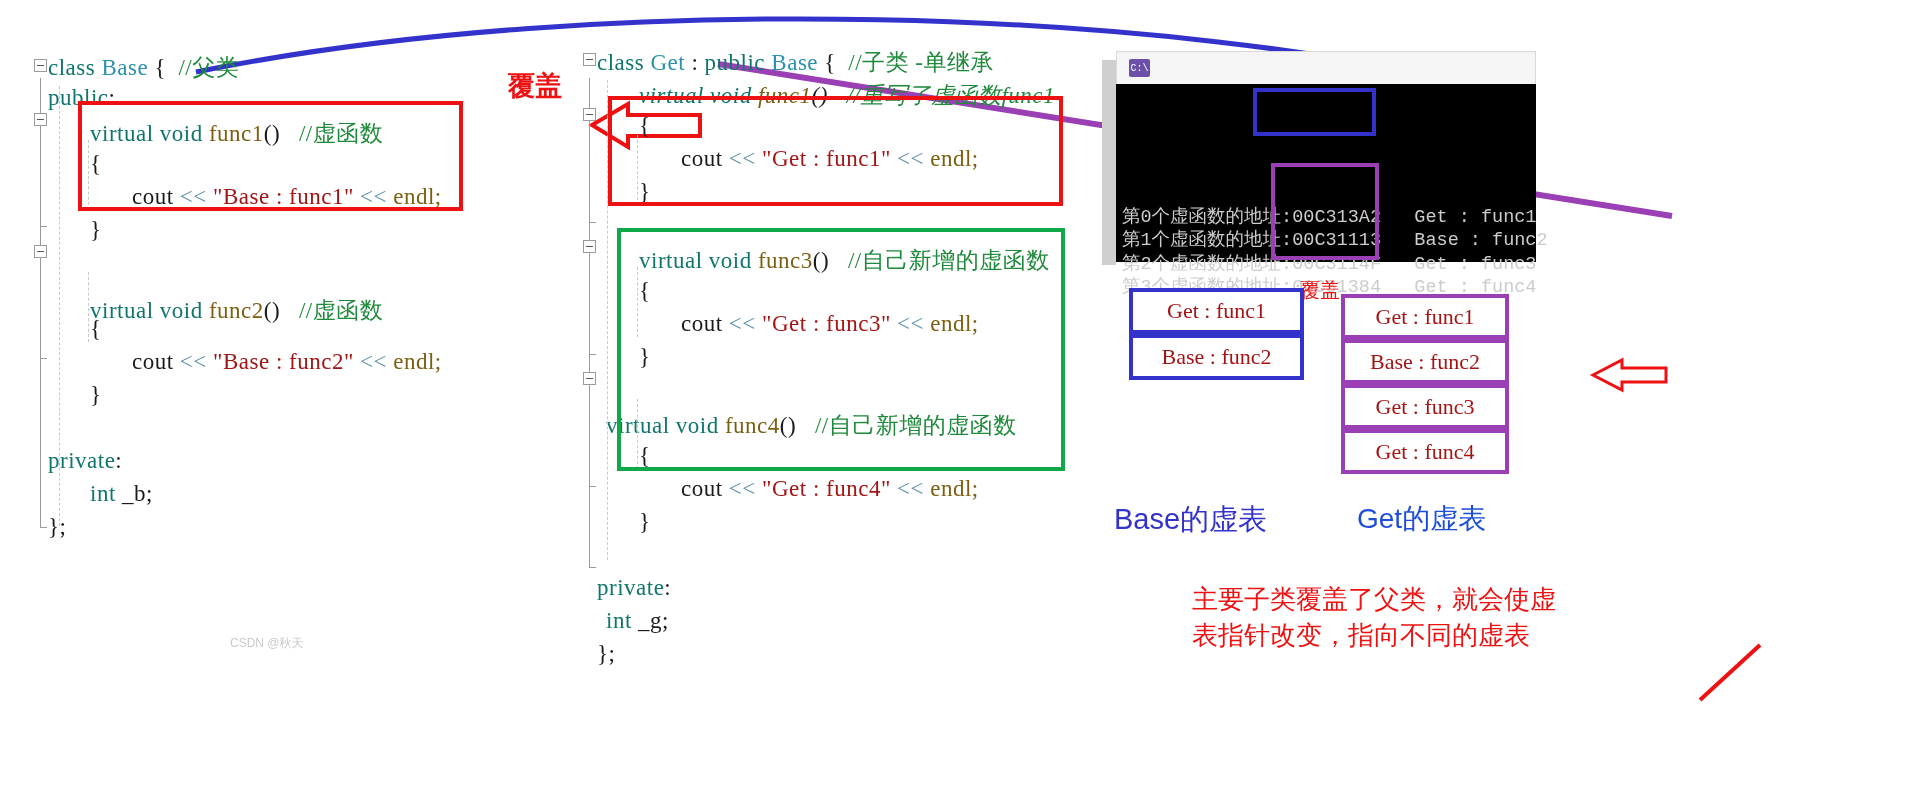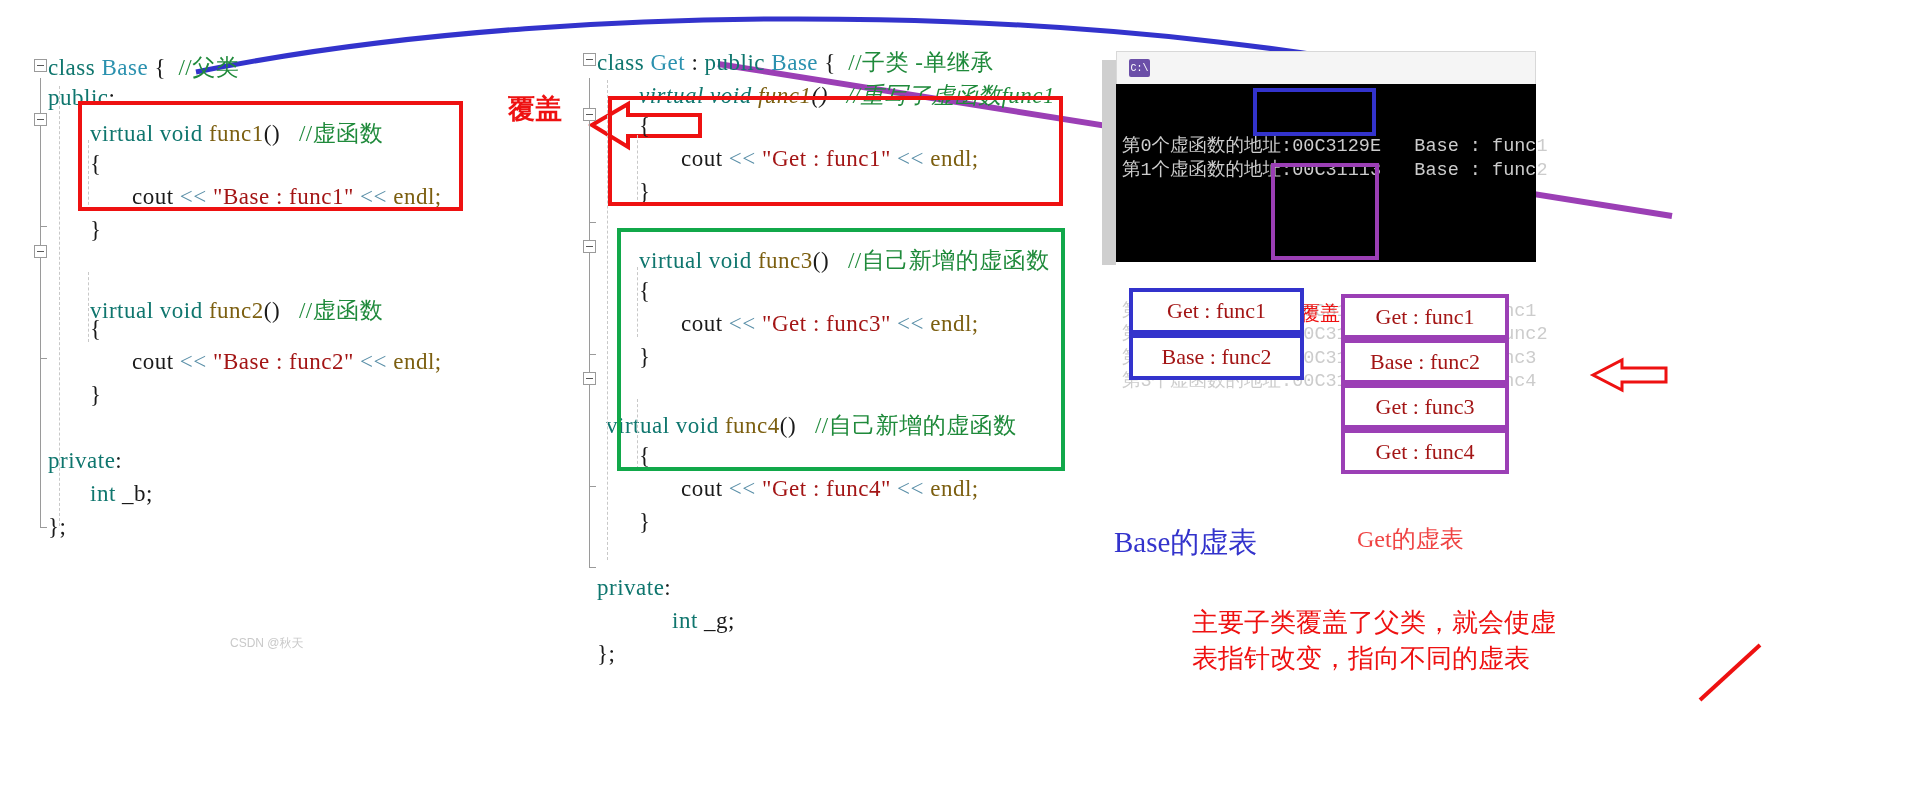--- a/index.html
+++ b/index.html
@@ -57,21 +57,21 @@
     white-space:pre;padding:4px 0 0 6px;box-sizing:border-box;
   }
   .shadowbar{position:absolute;background:#cfcfcf;}
 
   .vt-cell{
     position:absolute;box-sizing:border-box;background:#fff;
     display:flex;align-items:center;justify-content:center;
     font-family:"Liberation Serif",serif;font-size:22px;color:#a31515;
   }
   .lbl{position:absolute;white-space:nowrap;}
-  .cjk{font-family:Liberation Serif, serif;margin-top:23px;}
+  .cjk{font-family:Liberation Sans, sans-serif;}
   svg.ov{position:absolute;left:0;top:0;width:1920px;height:808px;pointer-events:none;}
   .wm{
     position:absolute;color:#c9c9c9;font-size:12px;
     font-family:"Liberation Sans",sans-serif;
   }
 </style>
 </head>
 <body>
 
 <svg class="ov" viewBox="0 0 1920 808">
@@ -133,21 +133,21 @@
     <div class="code" style="position: absolute; left: 639px; top: 278px;"><span class="pln">{</span></div>
     <div class="code" style="position: absolute; left: 681px; top: 311px;"><span class="id">cout </span><span class="op">&lt;&lt; </span><span class="str">"Get : func3"</span><span class="op"> &lt;&lt; </span><span class="fn">endl;</span></div>
     <div class="code" style="position: absolute; left: 639px; top: 344px;"><span class="pln">}</span></div>
     <div class="code" style="position: absolute; left: 597px; top: 377px;"></div>
     <div class="code" style="position: absolute; left: 606px; top: 410px;"><span class="kw">virtual </span><span class="kw">void </span><span class="fn">func4</span><span class="pln">()   </span><span class="cmt">//自己新增的虚函数</span></div>
     <div class="code" style="position: absolute; left: 639px; top: 443px;"><span class="pln">{</span></div>
     <div class="code" style="position: absolute; left: 681px; top: 476px;"><span class="id">cout </span><span class="op">&lt;&lt; </span><span class="str">"Get : func4"</span><span class="op"> &lt;&lt; </span><span class="fn">endl;</span></div>
     <div class="code" style="position: absolute; left: 639px; top: 509px;"><span class="pln">}</span></div>
     <div class="code" style="position: absolute; left: 597px; top: 542px;"></div>
     <div class="code" style="position: absolute; left: 597px; top: 575px;"><span class="kw">private</span><span class="pln">:</span></div>
-    <div class="code" style="position: absolute; left: 672px; top: 608px;"><span class="kw">int </span><span class="id">_g;</span></div>
+    <div class="code" style="position: absolute; left: 606px; top: 608px;"><span class="kw">int </span><span class="id">_g;</span></div>
     <div class="code" style="position: absolute; left: 597px; top: 641px;"><span class="pln">};</span></div>
   </div>
 
 <div class="vline" style="left:589px;top:78px;height:490px;"></div>
 <div class="boxmin" style="left:583px;top:53px;"></div>
 <div class="boxmin" style="left:583px;top:108px;"></div>
 <div class="boxmin" style="left:583px;top:240px;"></div>
 <div class="boxmin" style="left:583px;top:372px;"></div>
 <div class="vdash" style="left:607px;top:80px;height:480px;"></div>
 <div class="vdash" style="left:637px;top:135px;height:70px;"></div>
@@ -165,21 +165,20 @@
 <div class="lbl cjk" style="left:508px;top:68px;color:#ee1111;font-size:27px;font-weight:bold;">覆盖</div>
 
 <div class="shadowbar" style="left:1102px;top:60px;width:14px;height:205px;"></div>
 
 <div class="console-title" style="left:1116px;top:51px;width:420px;height:33px;">
   <span class="cn-ico">C:\</span>
 </div>
 
 <div class="console" style="left:1116px;top:84px;width:420px;height:178px;"></div>
 <div class="console-body" style="left:1116px;top:84px;width:420px;height:178px;">
-  <div id="con-b1"><div style="white-space: pre;"><span>第0个虚函数的地址</span><span>:00C3129E</span><span>   Base : func1</span></div><div style="white-space: pre;"><span>第1个虚函数的地址</span><span>:00C31113</span><span>   Base : func2</span></div></div>
   <div style="height:23.5px"></div>
   <div id="con-b2"><div style="white-space: pre;"><span>第0个虚函数的地址</span><span>:00C313A2</span><span>   Get : func1</span></div><div style="white-space: pre;"><span>第1个虚函数的地址</span><span>:00C31113</span><span>   Base : func2</span></div><div style="white-space: pre;"><span>第2个虚函数的地址</span><span>:00C3114F</span><span>   Get : func3</span></div><div style="white-space: pre;"><span>第3个虚函数的地址</span><span>:00C31384</span><span>   Get : func4</span></div></div>
 </div>
 
 <div class="hlbox" style="left:1253px;top:88px;width:123px;height:48px;border:4px solid #3333cc;"></div>
 
 <div class="hlbox" style="left:1271px;top:163px;width:108px;height:97px;border:4px solid #9b3fb5;"></div>
 
 <div class="lbl cjk" style="left:1300px;top:277px;color:#ee1111;font-size:20px;">覆盖</div>
 
@@ -188,18 +187,18 @@
     <div class="vt-cell" style="left: 1129px; top: 334px; width: 175px; height: 46px; border: 4px solid rgb(51, 51, 204);">Base : func2</div>
   </div>
 <div id="vt-get">
     <div class="vt-cell" style="left: 1341px; top: 294px; width: 168px; height: 45px; border: 4px solid rgb(155, 63, 181);">Get : func1</div>
     <div class="vt-cell" style="left: 1341px; top: 339px; width: 168px; height: 45px; border: 4px solid rgb(155, 63, 181);">Base : func2</div>
     <div class="vt-cell" style="left: 1341px; top: 384px; width: 168px; height: 45px; border: 4px solid rgb(155, 63, 181);">Get : func3</div>
     <div class="vt-cell" style="left: 1341px; top: 429px; width: 168px; height: 45px; border: 4px solid rgb(155, 63, 181);">Get : func4</div>
   </div>
 
 <div class="lbl cjk" style="left:1114px;top:500px;color:#3333cc;font-size:29px;">Base的虚表</div>
-<div class="lbl cjk" style="left:1357px;top:500px;color:#ef4444;font-size:24px;">Get的虚表</div>
+<div class="lbl cjk" style="left:1357px;top:500px;color:#1d4ed8;font-size:28px;">Get的虚表</div>
 
 <div class="lbl cjk" style="left:1192px;top:582px;color:#ee1111;font-size:26px;">主要子类覆盖了父类，就会使虚</div>
 <div class="lbl cjk" style="left:1192px;top:618px;color:#ee1111;font-size:26px;">表指针改变，指向不同的虚表</div>
 
 <div class="wm" style="left:230px;top:635px;">CSDN @秋天</div>
 
 </body></html>

